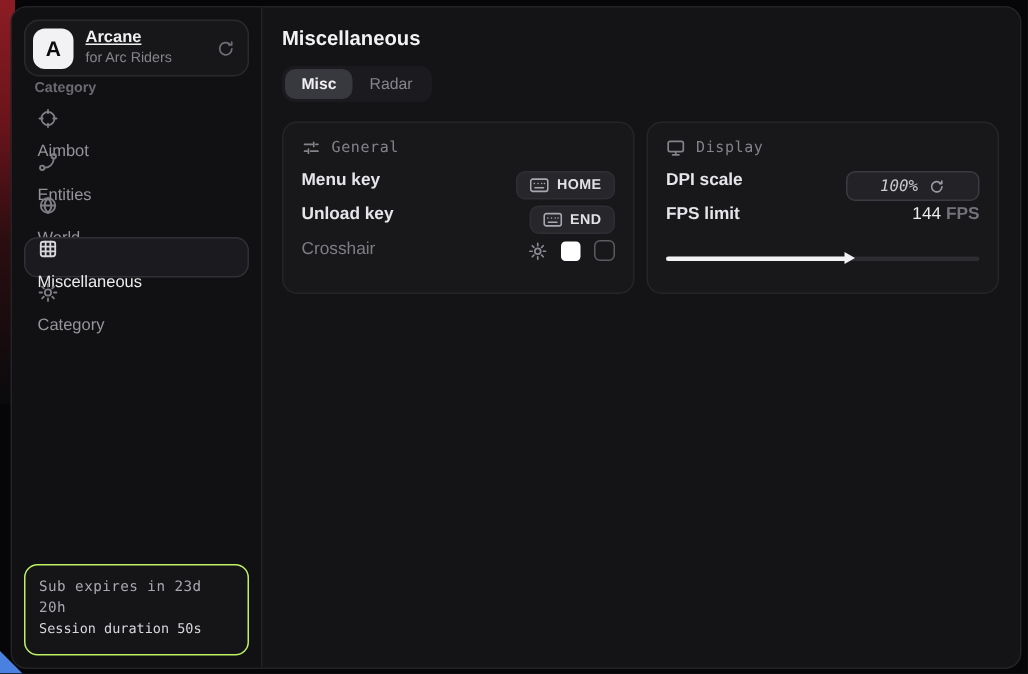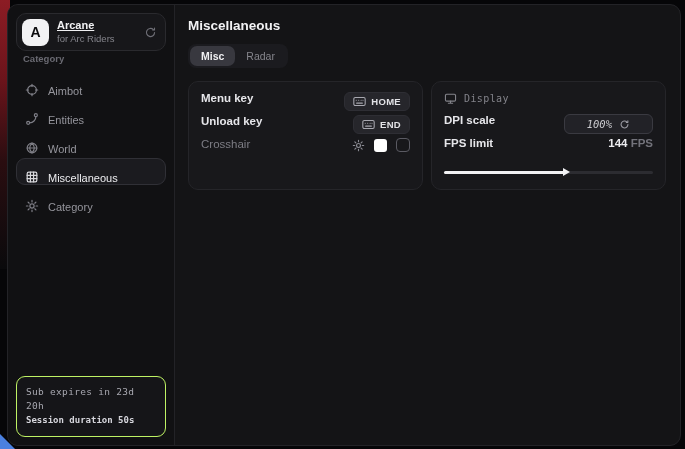--- a/index.html
+++ b/index.html
@@ -55,45 +55,46 @@
   .brand-title { font-size: 11px; font-weight: bold; color: #f0f0f2; text-decoration: underline; }
   .brand-sub { font-size: 9.5px; color: #85858c; }
   .brand-refresh { color: #6e6e76; display: flex; }
   .category-label {
     font-size: 9.5px; color: #6a6a72;
     margin: 2px 0 7px 7px;
     font-weight: bold;
   }
   .nav { display: flex; flex-direction: column; gap: 2px; }
   .nav-item {
-    display: flex; align-items: flex-end; gap: 9px;
+    display: flex; align-items: flex-start; gap: 9px;
     height: 27px; padding: 0 8px;
     border-radius: 9px;
     color: #95959c; font-size: 11px;
     border: 1px solid transparent;
     cursor: default;
+    flex-direction: column;
   }
   .nav-item .nicon { display: flex; color: #7e7e86; }
   .nav-item.active {
     background: #1b1b1f;
     border-color: #303036;
     color: #ececef;
   }
   .nav-item.active .nicon { color: #d8d8dc; }
   .sidebar-footer {
     margin-top: auto;
     background: #151518;
     border: 1px solid #bef264;
     border-radius: 9px;
     padding: 8px 9px;
     font-family: "DejaVu Sans Mono", monospace;
     line-height: 1.55;
   }
   .footer-line1 { font-size: 9.5px; color: #a8a8b0; letter-spacing: 0.3px; }
-  .footer-line2 { font-size: 9px; color: #d6d6dc; font-weight: bold; }
+  .footer-line2 { font-size: 9px; color: #d6d6dc; font-weight: normal; }
   
   .main { flex: 1; padding: 13px 14px 12px 13px; display: flex; flex-direction: column; }
   .page-title { font-size: 13.5px; font-weight: bold; color: #f2f2f4; }
   .tabs {
     margin-top: 11px;
     display: inline-flex; align-self: flex-start;
     background: #1b1b1f; border-radius: 8px; padding: 2px;
   }
   .tab {
     font-size: 10.5px; padding: 4px 11px; border-radius: 7px;
@@ -140,21 +141,21 @@
   .dpi-btn {
     display: inline-flex; align-items: center; gap: 7px;
     background: #222227; border: 1px solid #3a3a41;
     border-radius: 6px; padding: 3px 22px;
     color: #cacace; font-size: 10.5px; cursor: default;
     font-family: "DejaVu Sans Mono", monospace;
     font-style: italic;
   }
   .dpi-btn .cicon { display: flex; color: #9a9aa2; }
   .fps-value { font-size: 11.5px; }
-  .fps-num { color: #ececf0; font-weight: bold; margin-left: 16px; }
+  .fps-num { color: #ececf0; font-weight: normal; margin-left: 16px; }
   .fps-unit { color: #73737b; font-weight: bold; }
   .slider { margin-top: 7px; position: relative; height: 10px; cursor: default; }
   .slider-track {
     position: absolute; left: 0; right: 0; top: 4px; height: 3px;
     background: #2c2c31; border-radius: 2px;
   }
   .slider-fill {
     position: absolute; left: 0; top: 4px; height: 3px;
     background: #f2f2f4; border-radius: 2px;
   }
@@ -255,20 +256,28 @@
     <h1 class="page-title">Miscellaneous</h1>
 
     <div class="tabs">
       <div class="tab active">Misc</div>
       <div class="tab">Radar</div>
     </div>
 
     <div class="panels">
 
       <section class="panel">
+        <div class="panel-header">
+          <span class="picon">
+            <svg width="13" height="13" viewBox="0 0 16 16" fill="none" stroke="currentColor" stroke-width="1.4" stroke-linecap="round">
+              <path d="M2.5 5.2h6.2M11.8 5.2h1.7M10 3.5v3.4M2.5 10.8h2M7.6 10.8h5.9M5.7 9.1v3.4"></path>
+            </svg>
+          </span>
+          <span class="panel-title">General</span>
+        </div>
 
         <div class="row">
           <span class="row-label">Menu key</span>
           <button class="keybind-btn">
             <span class="kicon">
               <svg width="13" height="11" viewBox="0 0 16 13" fill="none" stroke="currentColor" stroke-width="1.3" stroke-linecap="round">
                 <rect x="1" y="1.5" width="14" height="10" rx="1.8"></rect>
                   <path d="M4 5h.01M7 5h.01M10 5h.01M12.3 5h.01M4.5 8.5h7"></path>
               </svg>
             </span>

